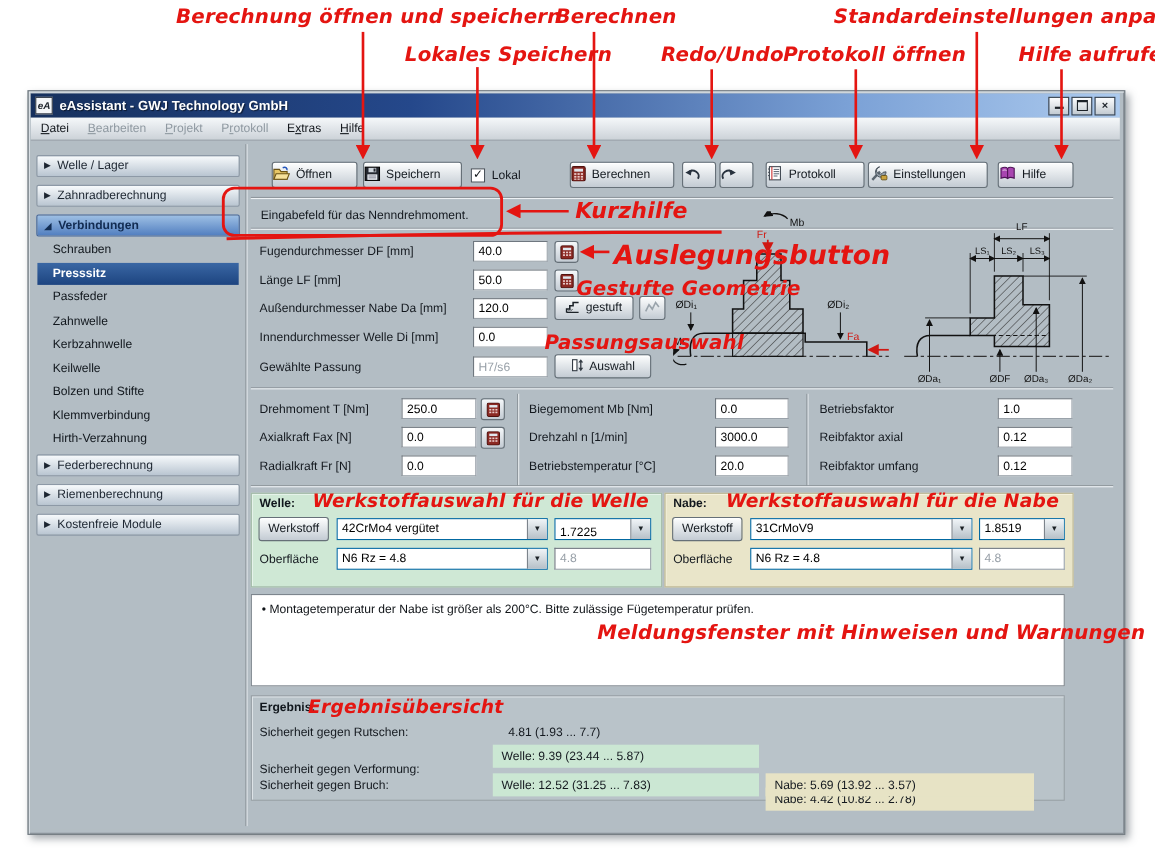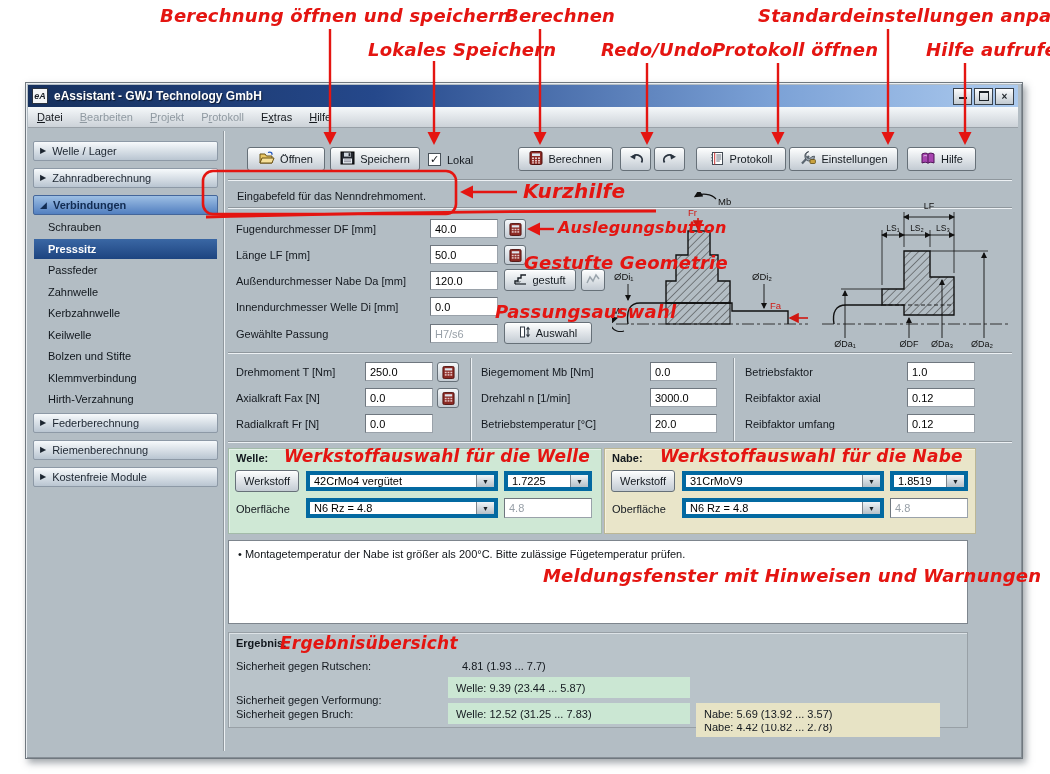--- a/index.html
+++ b/index.html
@@ -34,34 +34,34 @@
   .side-h.open{background:linear-gradient(#9dbfe4,#527fc0);font-weight:bold;color:#122c52;border-color:#44669a;}
   .tri{margin-right:6px;font-size:8px;line-height:1;}
   .tri-c::before{content:"▶";}
   .side-h.open .tri{font-size:9px;}
   .tri-o::before{content:"◢";}
   .side-item{left:34px;width:183px;height:20px;display:flex;align-items:center;box-sizing:border-box;
        padding-left:14px;font-size:11px;color:#10161c;}
   .side-item.selected{background:linear-gradient(#3a67a4,#1d4480);color:#fff;font-weight:bold;}
 
   
-  .tbtn{height:24px;box-sizing:border-box;display:flex;align-items:center;justify-content:center;gap:5px;
+  .tbtn{height:24px;box-sizing:border-box;display:flex;align-items:center;justify-content:flex-start;gap:5px;
        font-size:11px;color:#141a20;background:linear-gradient(#fdfefe,#c3cbd3);
        border:1px solid #667078;border-radius:3px;box-shadow:inset 0 1px 0 #fff;}
   .sbtn{height:22px;box-sizing:border-box;display:flex;align-items:center;justify-content:center;gap:5px;
        font-size:11px;color:#141a20;background:linear-gradient(#fdfefe,#c3cbd3);
        border:1px solid #667078;border-radius:3px;box-shadow:inset 0 1px 0 #fff;}
   .sbtn.dis{color:#97a0a8;}
   .calcbtn{width:22px;height:20px;box-sizing:border-box;display:flex;align-items:center;justify-content:center;
        background:linear-gradient(#f5f8fa,#c3cbd3);border:1px solid #667078;border-radius:3px;}
   .field{height:19px;box-sizing:border-box;background:#fff;border:1px solid #6f777f;border-bottom-color:#9aa2aa;border-right-color:#9aa2aa;
        font-size:11px;color:#000;display:flex;align-items:center;padding:0 4px;}
   .field.dis{color:#98a0a8;}
   .lbl{font-size:11px;color:#14191f;display:flex;align-items:center;height:19px;white-space:nowrap;}
-  .combo{height:20px;box-sizing:border-box;background:#fff;border:4px solid #0369a1;display:flex;align-items:center;
+  .combo{height:20px;box-sizing:border-box;background:#fff;border:1px solid #0369a1;display:flex;align-items:center;
        font-size:11px;color:#000;padding-left:4px;justify-content:space-between;}
   .combo .ca{width:17px;height:100%;flex:none;background:linear-gradient(#f0f4f7,#b6c0c8);border-left:1px solid #7c848c;
        display:flex;align-items:center;justify-content:center;}
   .combo .ca::before{content:"▼";font-size:7px;color:#1b2126;}
   .cb{width:13px;height:13px;box-sizing:border-box;background:#fff;border:1px solid #49525a;
        display:flex;align-items:center;justify-content:center;}
   .cb.checked::after{content:"✓";font-size:11px;font-weight:bold;color:#10151a;line-height:1;}
   .etch{height:0;border-top:1px solid #8f979d;border-bottom:1px solid #edf1f4;}
   .vetch{width:0;border-left:1px solid #8f979d;border-right:1px solid #edf1f4;}
   .panel-green{background:#cfe8d5;border:1px solid #a3bba9;box-shadow:inset 1px 1px 0 #e6f3ea;}
@@ -505,21 +505,21 @@
   </svg>
 
   <span class="ann" style="left:160px;top:5px;font-size:18px;">Berechnung öffnen und speichern</span>
   <span class="ann" style="left:368px;top:39px;font-size:18px;">Lokales Speichern</span>
   <span class="ann" style="left:505px;top:5px;font-size:18px;">Berechnen</span>
   <span class="ann" style="left:601px;top:39px;font-size:18px;">Redo/Undo</span>
   <span class="ann" style="left:712px;top:39px;font-size:18px;">Protokoll öffnen</span>
   <span class="ann" style="left:758px;top:5px;font-size:18px;">Standardeinstellungen anpassen</span>
   <span class="ann" style="left:926px;top:39px;font-size:18px;">Hilfe aufrufen</span>
   <span class="ann" style="left:523px;top:179px;font-size:20px;">Kurzhilfe</span>
-  <span class="ann" style="left:558px;top:218px;font-size:16px;">Auslegungsbutton</span>
+  <span class="ann" style="left:558px;top:218px;font-size:24px;">Auslegungsbutton</span>
   <span class="ann" style="left:524px;top:252px;font-size:18px;">Gestufte Geometrie</span>
   <span class="ann" style="left:477px;top:301px;font-size:18px;margin-left:18px;">Passungsauswahl</span>
   <span class="ann" style="left:284px;top:446px;font-size:17px;">Werkstoffauswahl für die Welle</span>
   <span class="ann" style="left:660px;top:446px;font-size:17px;">Werkstoffauswahl für die Nabe</span>
   <span class="ann" style="left:543px;top:565px;font-size:18px;">Meldungsfenster mit Hinweisen und Warnungen</span>
   <span class="ann" style="left:280px;top:633px;font-size:17px;">Ergebnisübersicht</span>
 
 </div>
 
 </body></html>

